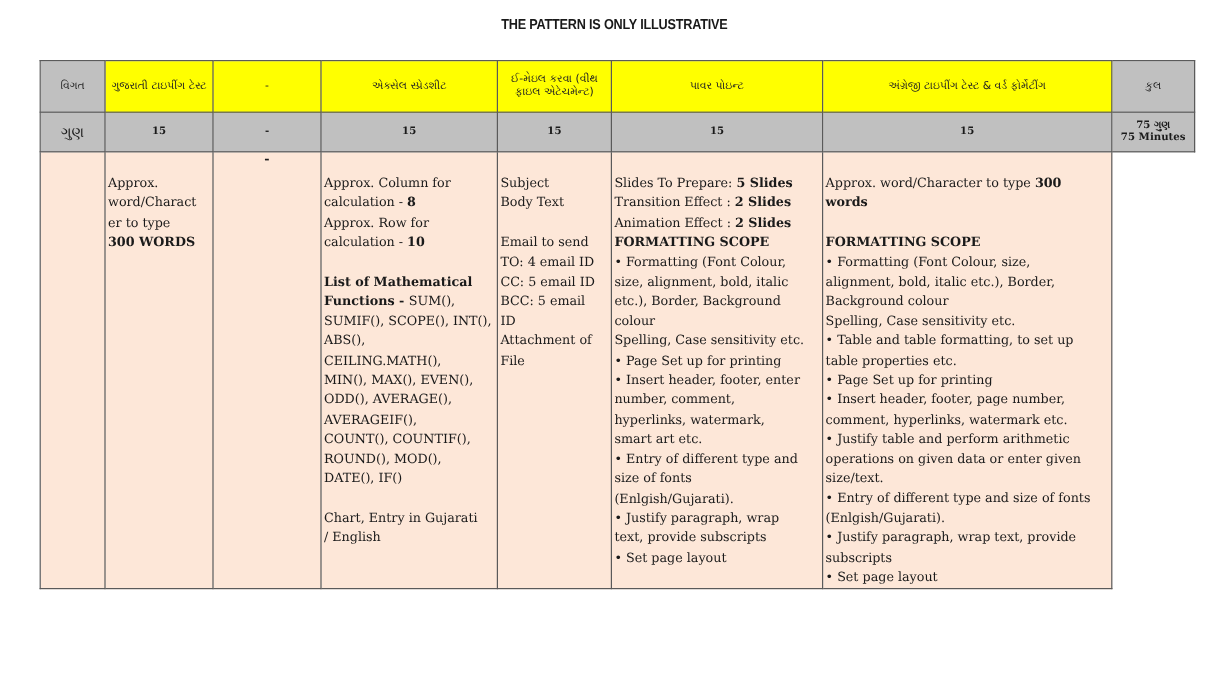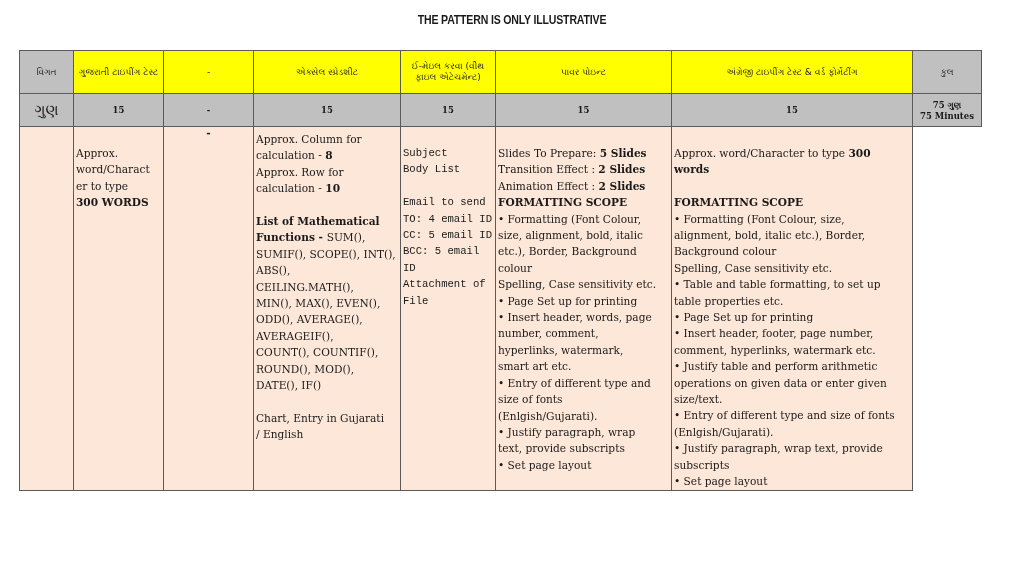--- a/index.html
+++ b/index.html
@@ -1,34 +1,34 @@
 <!DOCTYPE html>
 <html><head>
   <meta charset="utf-8">
   <style>
     html, body { margin: 0; padding: 0; background: #ffffff; }
     body { width: 1024px; height: 574px; position: relative; overflow: hidden;
            font-family: "DejaVu Serif", "Liberation Serif", serif; color: #1a1a1a; }
     .title { position: absolute; top: 13px; left: 0; width: 1024px; text-align: center;
              font-family: "Liberation Sans", sans-serif; font-weight: bold; font-size: 12px;
              letter-spacing: -0.2px; transform: scaleX(0.88); transform-origin: center; }
-    table.pattern { position: absolute; left: 19px; top: 50px; border-collapse: collapse; table-layout: fixed; }
+    table.pattern { position: absolute; left: 33px; top: 50px; border-collapse: collapse; table-layout: fixed; }
     table.pattern td { border: 1.5px solid #5a5a5a; padding: 0 2px; vertical-align: middle; }
     tr.hdr td { height: 42px; font-family: "DejaVu Sans", sans-serif; font-size: 9px; text-align: center;
                 line-height: 11px; color: #222; }
     tr.hdr td.yellow { background: #ffff00; }
     tr.hdr td.grey { background: #c0c0c0; }
     tr.score td { height: 32px; background: #c0c0c0; text-align: center; font-size: 8.5px; font-weight: bold; }
-    tr.score td.label { font-family: "DejaVu Sans", sans-serif; font-weight: normal; font-size: 15px; }
+    tr.score td.label { font-family: "DejaVu Sans", sans-serif; font-weight: normal; font-size: 12px; }
     tr.content td { height: 345px; background: #fde7d8; vertical-align: top; font-size: 10.6px; line-height: 16.4px; padding-top: 18px; }
     tr.content td.blank { background: #ffffff; border: none; }
     tr.content td.c-guj { }
     tr.content td.c-dash { text-align: center; padding-top: 0; line-height: 12px; font-weight: bold; }
-    tr.content td.c-excel { padding-top: 4px; }
-    tr.content td.c-email { padding-top: 18px; font-family: Liberation Mono, monospace; }
+    tr.content td.c-excel { padding-top: 18px; }
+    tr.content td.c-email { padding-top: 18px; }
     b { font-weight: bold; }
     .line { display: block; white-space: nowrap; }
     .gap { display: block; height: 16.4px; }
   </style>
 </head>
 <body>
 
 <div class="title">THE PATTERN IS ONLY ILLUSTRATIVE</div>
 
 <table class="pattern">
@@ -91,42 +91,42 @@
       <span class="line">AVERAGEIF(),</span>
       <span class="line">COUNT(), COUNTIF(),</span>
       <span class="line">ROUND(), MOD(),</span>
       <span class="line">DATE(), IF()</span>
       <span class="gap"></span>
       <span class="line">Chart, Entry in Gujarati</span>
       <span class="line">/ English</span>
     </td>
     <td class="c-email">
       <span class="line">Subject</span>
-      <span class="line">Body List</span>
+      <span class="line">Body Text</span>
       <span class="gap"></span>
       <span class="line">Email to send</span>
       <span class="line">TO: 4 email ID</span>
       <span class="line">CC:  5 email ID</span>
       <span class="line">BCC:  5 email</span>
       <span class="line">ID</span>
       <span class="line">Attachment of</span>
       <span class="line">File</span>
     </td>
     <td>
       <span class="line"><span>Slides To Prepare: </span><b>5 Slides</b></span>
       <span class="line"><span>Transition Effect : </span><b>2 Slides</b></span>
       <span class="line"><span>Animation Effect : </span><b>2 Slides</b></span>
       <span class="line"><b>FORMATTING SCOPE</b></span>
       <span class="line">• Formatting (Font Colour,</span>
       <span class="line">size, alignment, bold, italic</span>
       <span class="line">etc.), Border, Background</span>
       <span class="line">colour</span>
       <span class="line">Spelling, Case sensitivity etc.</span>
       <span class="line">• Page Set up for printing</span>
-      <span class="line">• Insert header, words, page</span>
+      <span class="line">• Insert header, footer, enter</span>
       <span class="line">number, comment,</span>
       <span class="line">hyperlinks, watermark,</span>
       <span class="line">smart art etc.</span>
       <span class="line">• Entry of different type and</span>
       <span class="line">size of fonts</span>
       <span class="line">(Enlgish/Gujarati).</span>
       <span class="line">• Justify paragraph, wrap</span>
       <span class="line">text, provide subscripts</span>
       <span class="line">• Set page layout</span>
     </td>

